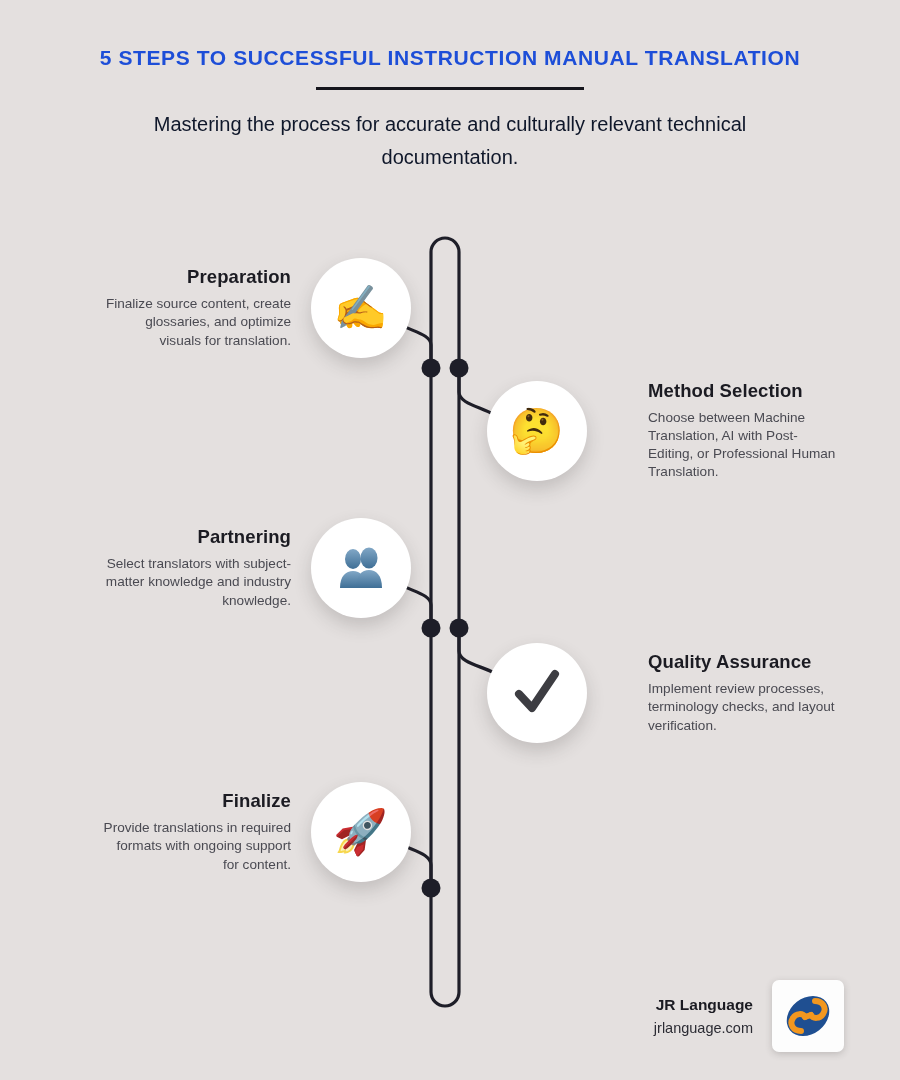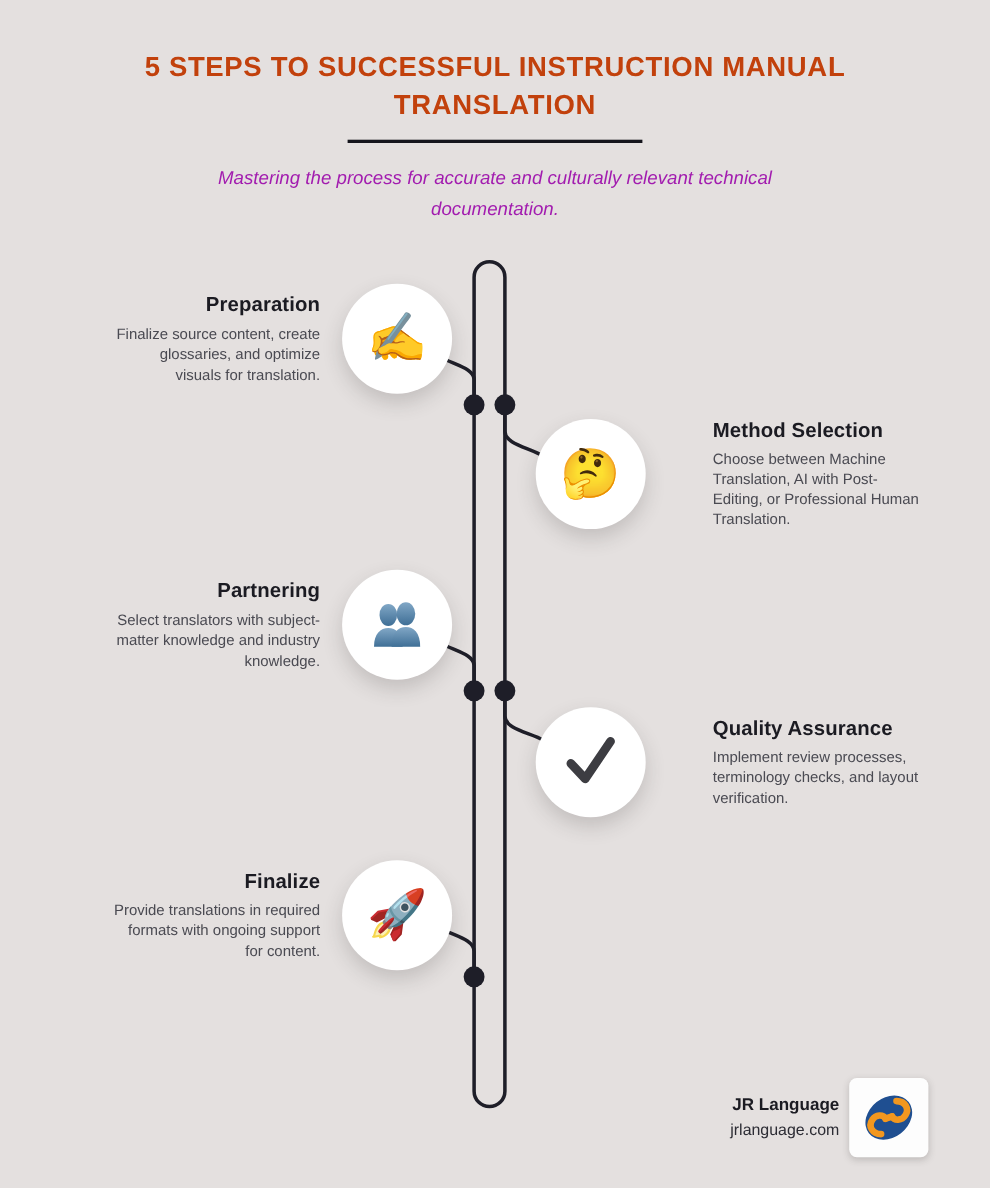--- a/index.html
+++ b/index.html
@@ -10,44 +10,43 @@
     background: #e4e0df;
     font-family: "Liberation Sans", sans-serif;
     position: relative;
     overflow: hidden;
   }
 
   
   .header { padding-top: 44px; text-align: center; }
 
   .title {
-    font-size: 25px;
+    font-size: 21px;
     font-weight: bold;
     letter-spacing: 0.6px;
-    color: #c2410c;
+    color: #1d4ed8;
     line-height: 1.38;
     max-width: 760px;
     margin: 0 auto;
     text-transform: uppercase;
   }
 
   .title-rule {
     width: 268px;
     height: 3px;
     background: #15151c;
     margin: 14px auto 0;
   }
 
   .subtitle {
     margin: 18px auto 0;
     max-width: 610px;
-    font-size: 17px;
+    font-size: 20px;
     line-height: 1.65;
-    color: #a21caf;
-    font-style: italic;
+    color: #0f172a;
   }
 
   
   .timeline {
     position: absolute;
     top: 0; left: 0;
     width: 900px; height: 1080px;
     pointer-events: none;
   }
   .timeline svg { position: absolute; top: 0; left: 0; }
@@ -99,21 +98,21 @@
   .check-mark { width: 54px; height: 54px; }
   .busts { width: 46px; height: 42px; }
 
   
   .footer {
     position: absolute;
     right: 56px;
     bottom: 28px;
     display: flex;
     align-items: center;
-    gap: 9px;
+    gap: 19px;
   }
 
   .footer-text { text-align: right; }
 
   .brand-name {
     font-size: 15.5px;
     font-weight: bold;
     color: #1b1b22;
     margin-bottom: 6px;
   }

